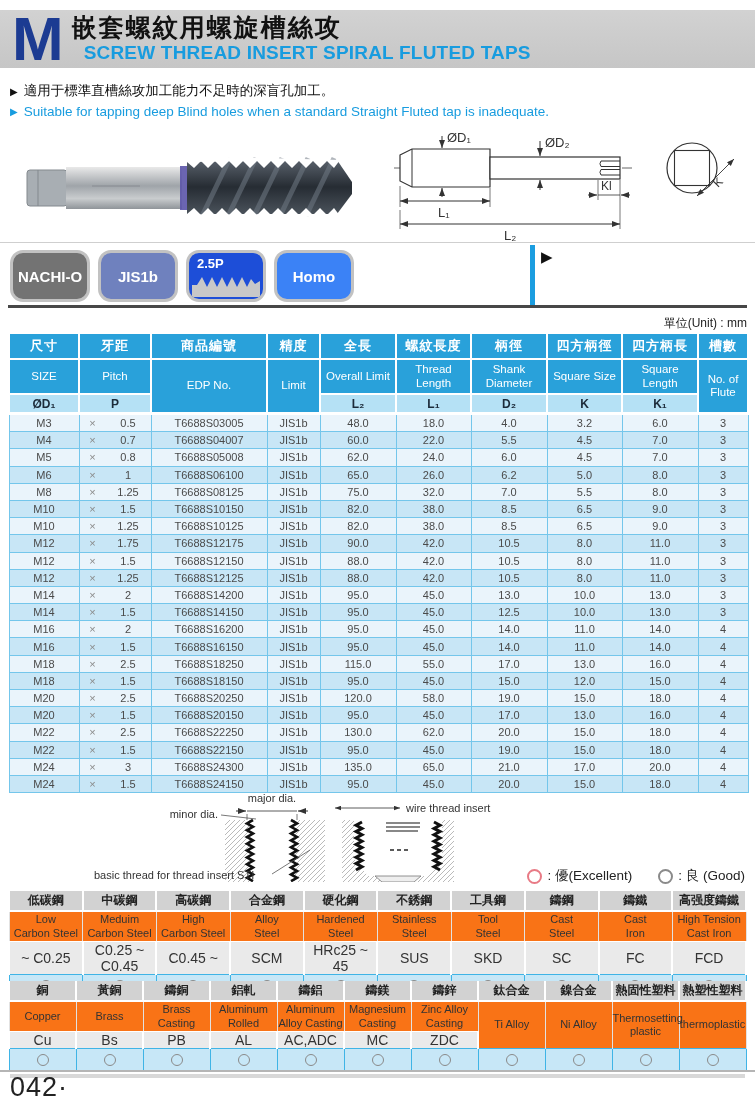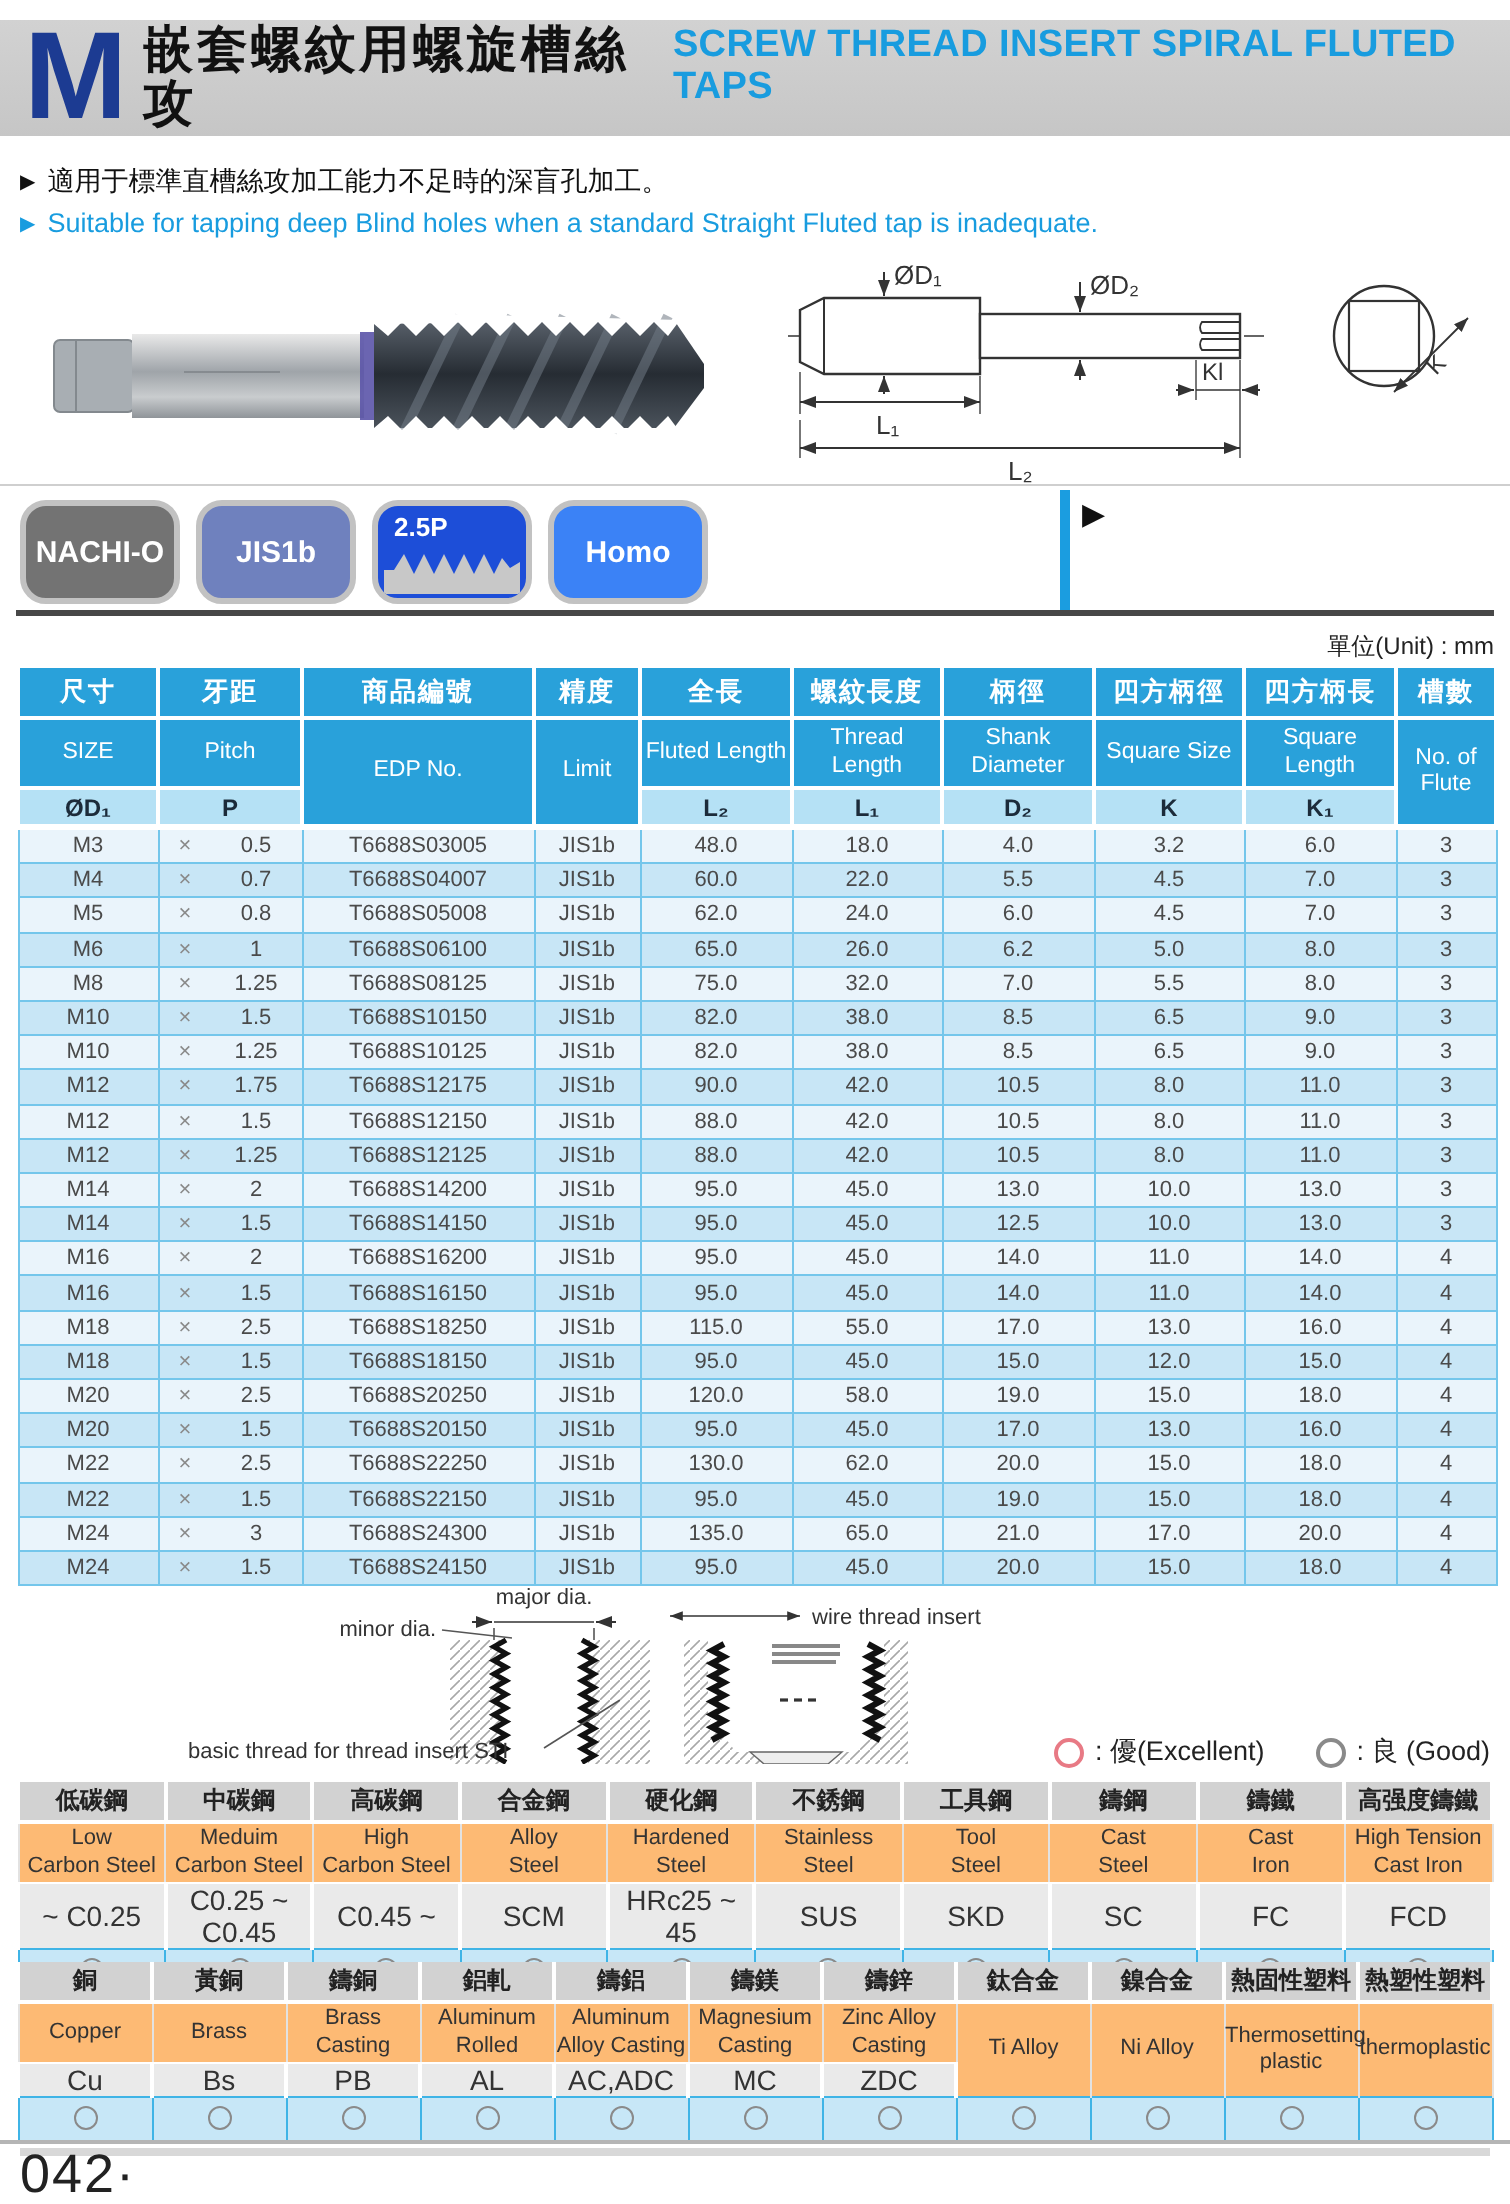--- a/index.html
+++ b/index.html
@@ -2,21 +2,21 @@
 <html><head>
 <meta charset="utf-8">
 <style>
   html,body{margin:0;padding:0;background:#fff;}
   body{width:755px;height:1102px;position:relative;font-family:"Liberation Sans",sans-serif;color:#222;overflow:hidden;}
   .abs{position:absolute;}
 
   
   .banner{left:0;top:10px;width:755px;height:58px;background:linear-gradient(#d2d2d2,#c6c6c6);display:flex;align-items:center;}
   .big-m{font-size:62px;font-weight:bold;color:#1c3b92;line-height:1;margin:0 10px 0 12px;letter-spacing:-2px;}
-  .titles{display:flex;flex-direction:row;justify-content:flex-end;}
+  .titles{display:flex;flex-direction:column;justify-content:flex-end;}
   .title-cn{font-size:25px;font-weight:bold;color:#111;line-height:1.1;letter-spacing:2px;}
   .title-en{font-size:19px;font-weight:bold;color:#189cdf;line-height:1.15;letter-spacing:0.2px;margin-left:12px;}
 
   
   .bullet{left:10px;font-size:13.5px;display:flex;align-items:center;gap:6px;}
   .bullet .arr{font-size:10px;}
   .bullet-cn{top:82px;color:#111;}
   .bullet-en{top:104px;color:#189cdf;}
   .bullet-cn .arr{color:#111;}
   .bullet-en .arr{color:#189cdf;}
@@ -55,21 +55,21 @@
   .legend .item{display:flex;align-items:center;gap:5px;}
   .circ{display:inline-block;width:11px;height:11px;border:2px solid #8a8a8a;border-radius:50%;box-sizing:content-box;}
   .circ.pink{border-color:#e87a85;}
 
   
   .mat{border-collapse:collapse;width:739px;table-layout:fixed;}
   .mat-1{left:8px;top:891px;}
   .mat-2{left:8px;top:981px;}
   .mat td{text-align:center;padding:0;}
   .m-cn{background:#d2d2d2;color:#222;font-size:12px;font-weight:bold;height:19px;border-left:2px solid #fff;border-right:2px solid #fff;border-bottom:2px solid #fff;}
-  .m-en{background:#fdba74;color:#333;font-size:11px;line-height:1.2;height:29px;white-space:pre-line;border-left:1px solid #e2e2e2;border-right:1px solid #e2e2e2;margin-top:28px;}
+  .m-en{background:#f97316;color:#333;font-size:11px;line-height:1.2;height:29px;white-space:pre-line;border-left:1px solid #e2e2e2;border-right:1px solid #e2e2e2;margin-top:28px;}
   .m-code{background:#eaeaea;color:#333;font-size:14px;height:16px;border-left:2px solid #fff;border-right:2px solid #fff;border-top:1px solid #fff;}
   .m-mark{background:#c7e7f7;height:23px;border:1px solid #3fb4e6;}
   .m-mark .circ{width:10px;height:10px;border-width:1.5px;}
   .m-strip{background:#d8d8d8;height:4px;border-left:2px solid #fff;border-right:2px solid #fff;border-top:2px solid #fff;}
 
   
   .page-num{left:10px;top:1072px;font-size:27px;color:#222;letter-spacing:1px;}
 
   svg text{font-family:"Liberation Sans",sans-serif;}
 </style>
@@ -219,21 +219,21 @@
         <th class="h-cn">柄徑</th>
         <th class="h-cn">四方柄徑</th>
         <th class="h-cn">四方柄長</th>
         <th class="h-cn">槽數</th>
       </tr>
       <tr>
         <th class="h-en">SIZE</th>
         <th class="h-en">Pitch</th>
         <th class="h-en" rowspan="2">EDP No.</th>
         <th class="h-en" rowspan="2">Limit</th>
-        <th class="h-en">Fluted Length</th>
+        <th class="h-en">Overall Limit</th>
         <th class="h-en">Thread Length</th>
         <th class="h-en">Shank Diameter</th>
         <th class="h-en">Square Size</th>
         <th class="h-en">Square Length</th>
         <th class="h-en" rowspan="2">No. of Flute</th>
       </tr>
       <tr>
         <th class="h-sym">ØD₁</th>
         <th class="h-sym">P</th>
         <th class="h-sym">L₂</th>

